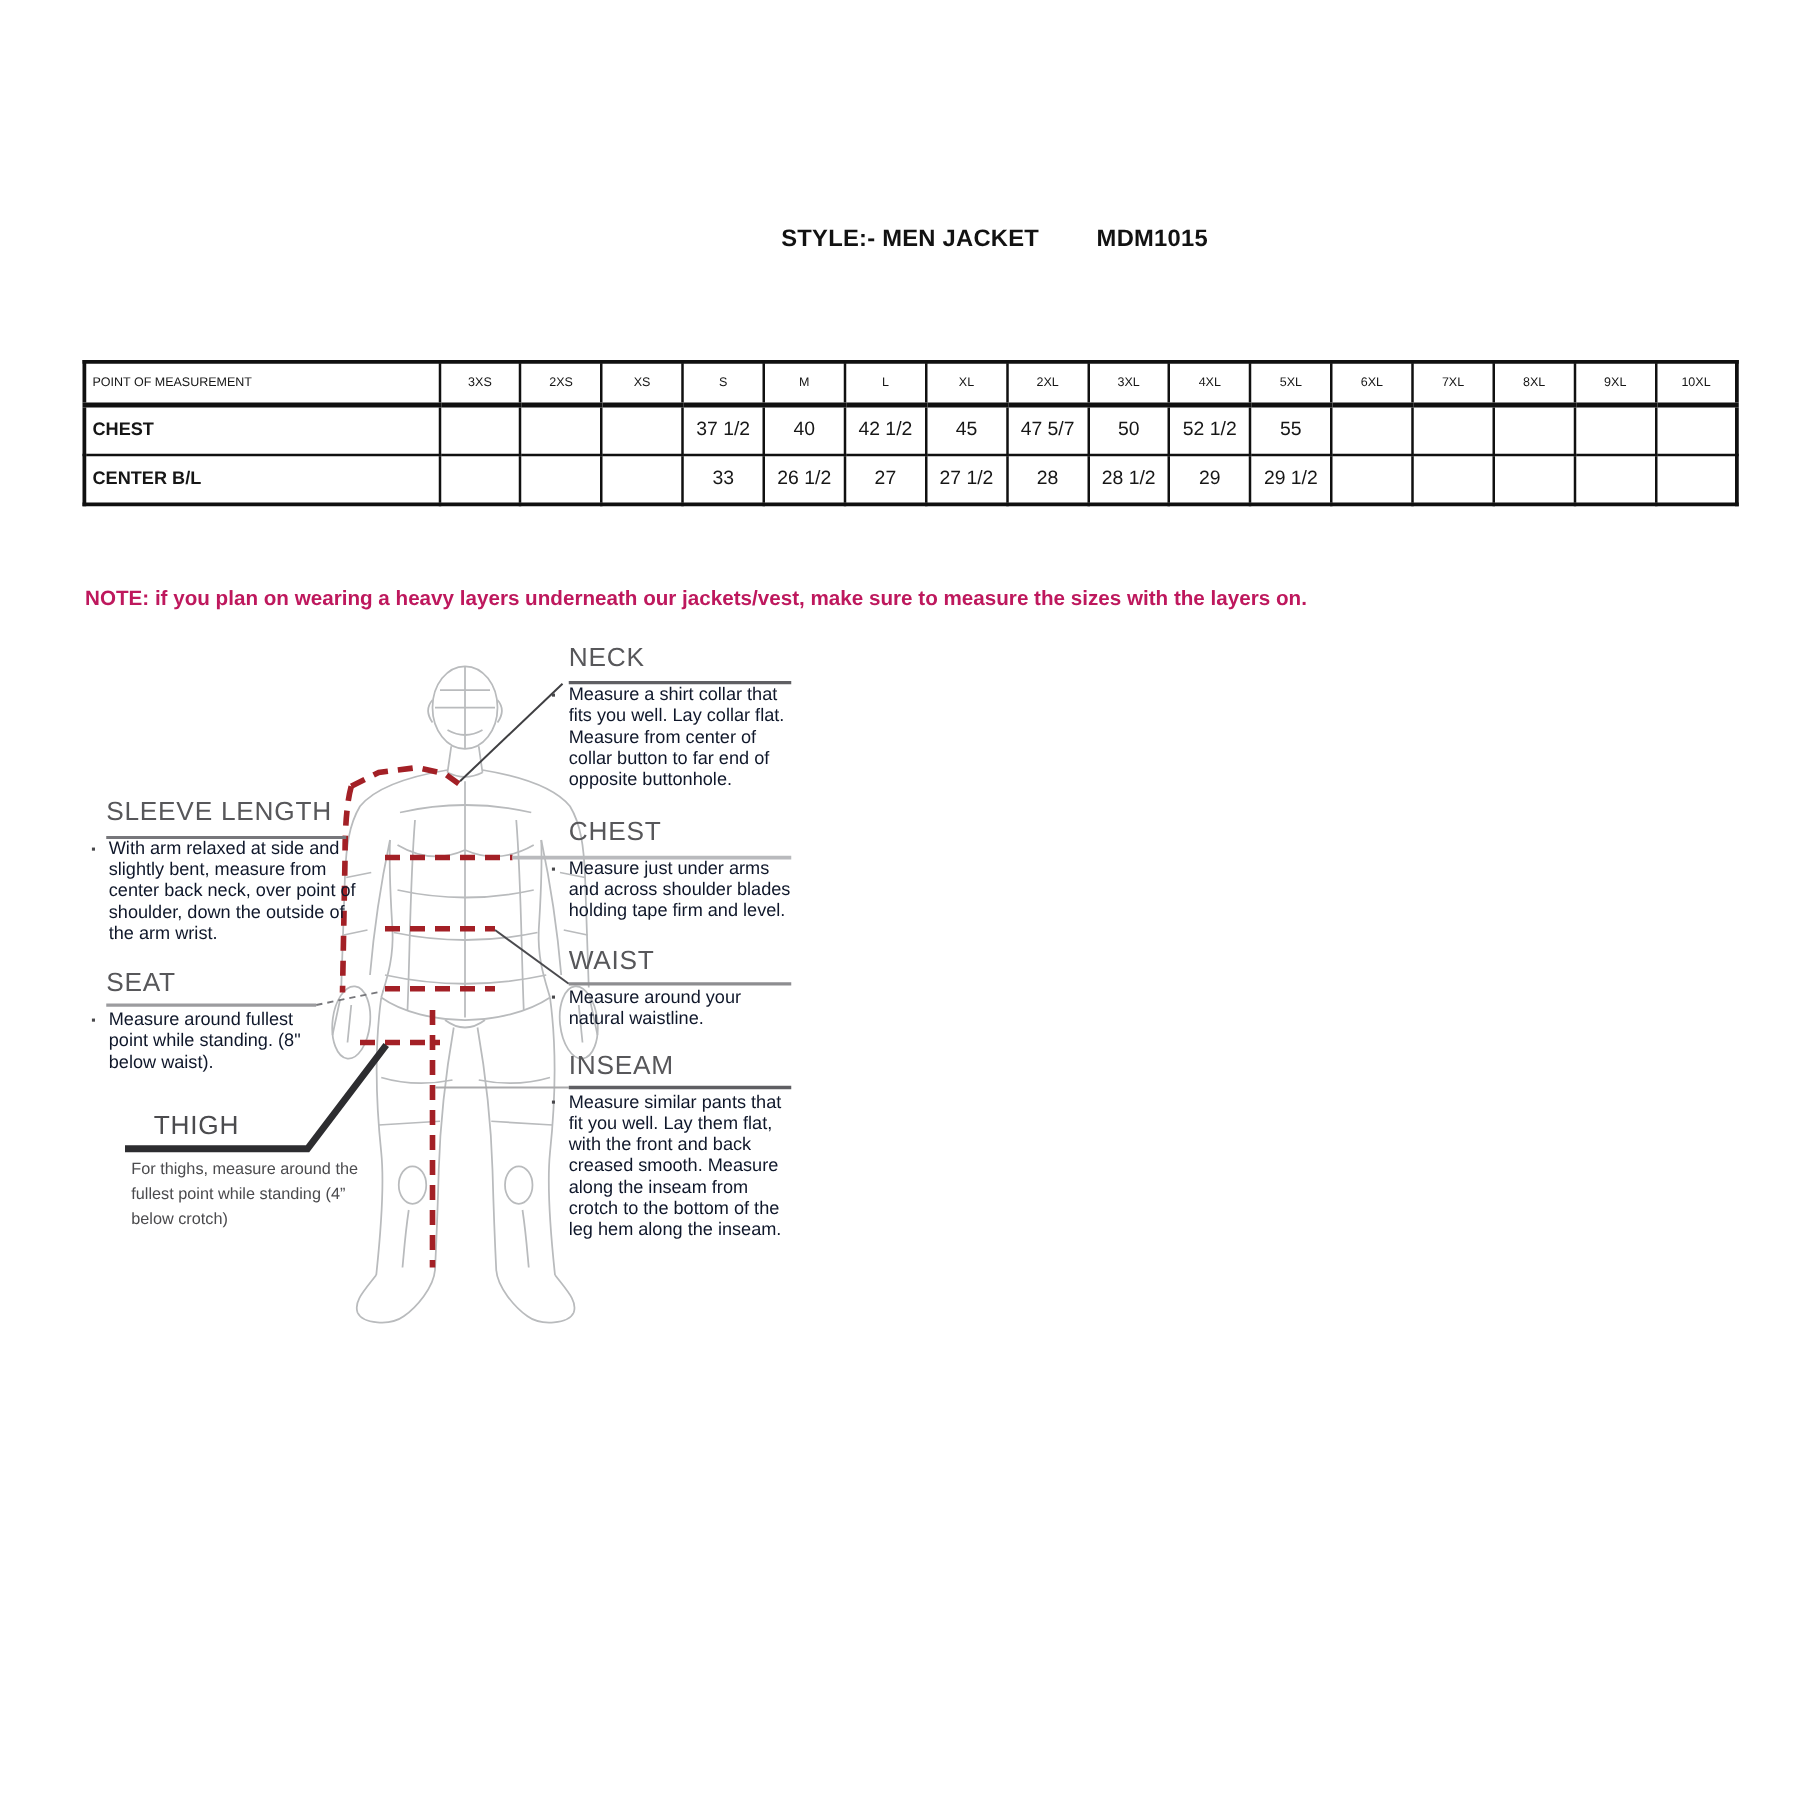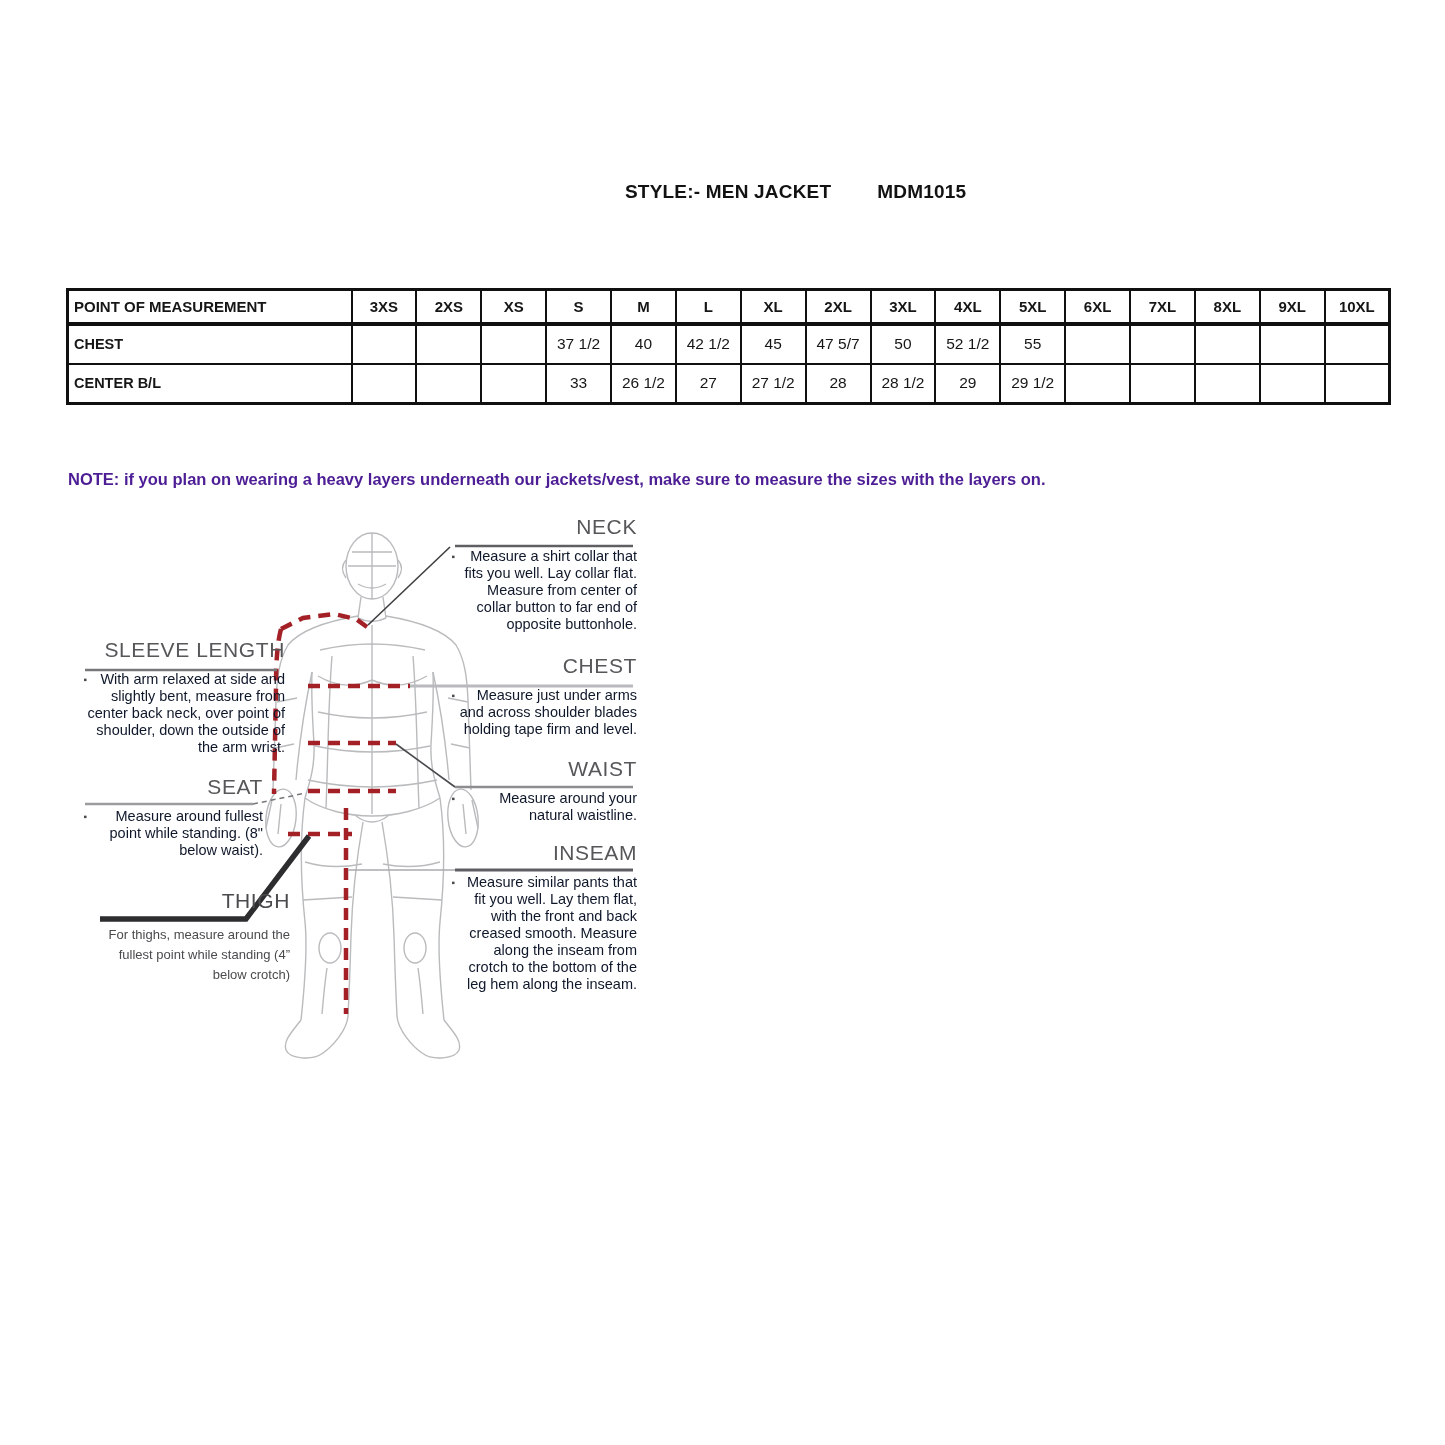--- a/index.html
+++ b/index.html
@@ -10,31 +10,31 @@
   
   .title-row { position:absolute; left:625px; top:181px; display:flex; gap:46px;
                font-weight:bold; font-size:19px; color:#121212; letter-spacing:.2px; }
 
   
   .size-table { position:absolute; left:66px; top:288px; width:1325px;
                 border-collapse:collapse; table-layout:fixed; border:3.5px solid #101010; }
   .size-table th, .size-table td { border:2.4px solid #101010; text-align:center;
                 vertical-align:middle; color:#161616; overflow:hidden; white-space:nowrap; }
   .size-table thead tr { height:34px; }
-  .size-table thead th { font-weight:bold; font-size:15px; border-bottom-width:4px; }
+  .size-table thead th { font-weight:normal; font-size:10px; border-bottom-width:4px; }
   .size-table tbody tr { height:40px; }
   .size-table tbody td { font-size:15.5px; font-weight:normal; }
   .size-table .col-pom { width:284px; text-align:left; padding-left:5px; }
   .size-table td.row-label { text-align:left; padding-left:5px; font-weight:bold; font-size:14.5px; }
 
   
-  .note { position:absolute; left:68px; top:470px; font-weight:bold; font-size:16.5px; color:#4c1d95; }
-
-  
-  .guide-label { position:absolute;text-align:right; }
+  .note { position:absolute; left:68px; top:470px; font-weight:bold; font-size:16.5px; color:#be185d; }
+
+  
+  .guide-label { position:absolute; }
   .g-head { font-size:21px; letter-spacing:.6px; color:#57575a; }
   .g-desc { display:flex; margin-top:9px; }
   .g-desc .bullet { flex:0 0 14px; font-size:10px; padding-top:3px; color:#48484b; }
   .g-desc .g-text { font-size:14.5px; line-height:17px; color:#0f172a; }
   .right-col { left:441px; width:196px; }
   .right-col .g-head { margin-left:14px; }
   .left-col  { left:73px;  width:212px; }
   .left-col .g-head { margin-left:12px; }
   .thigh-block .g-head { color:#4b4b4e; margin-left:23px; }
   .thigh-block .g-desc { margin-top:12px; margin-left:5px; }

